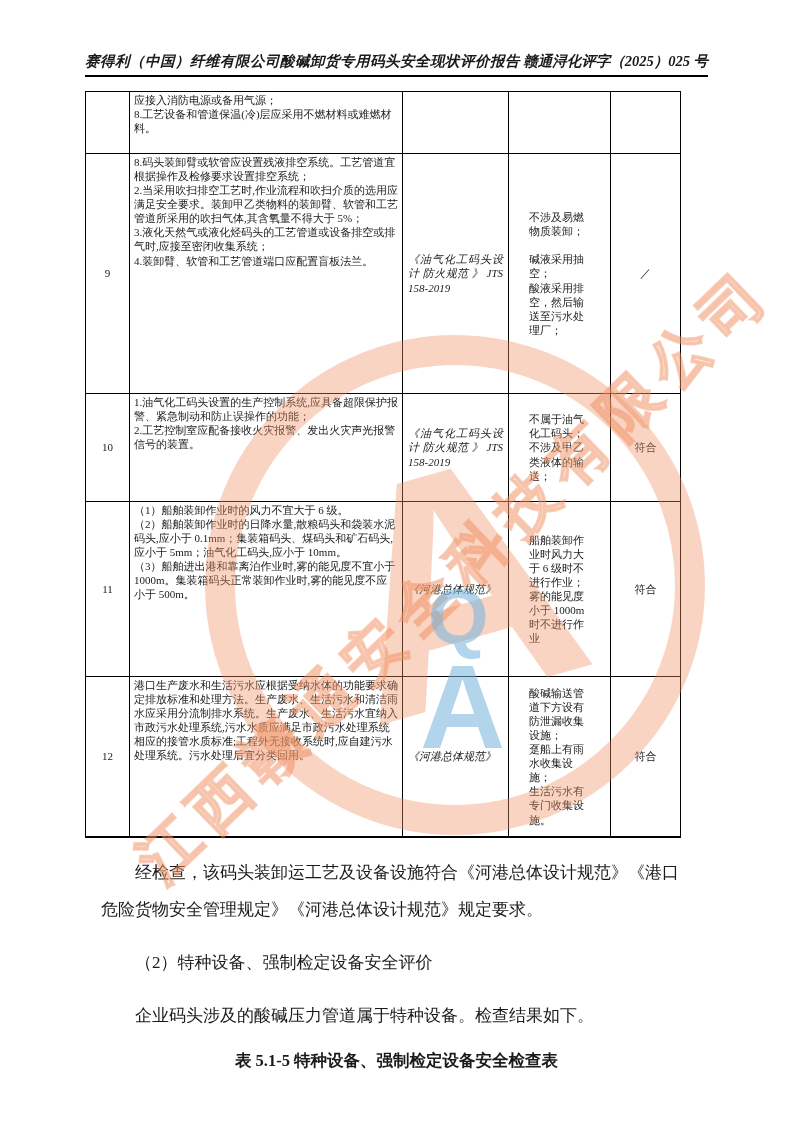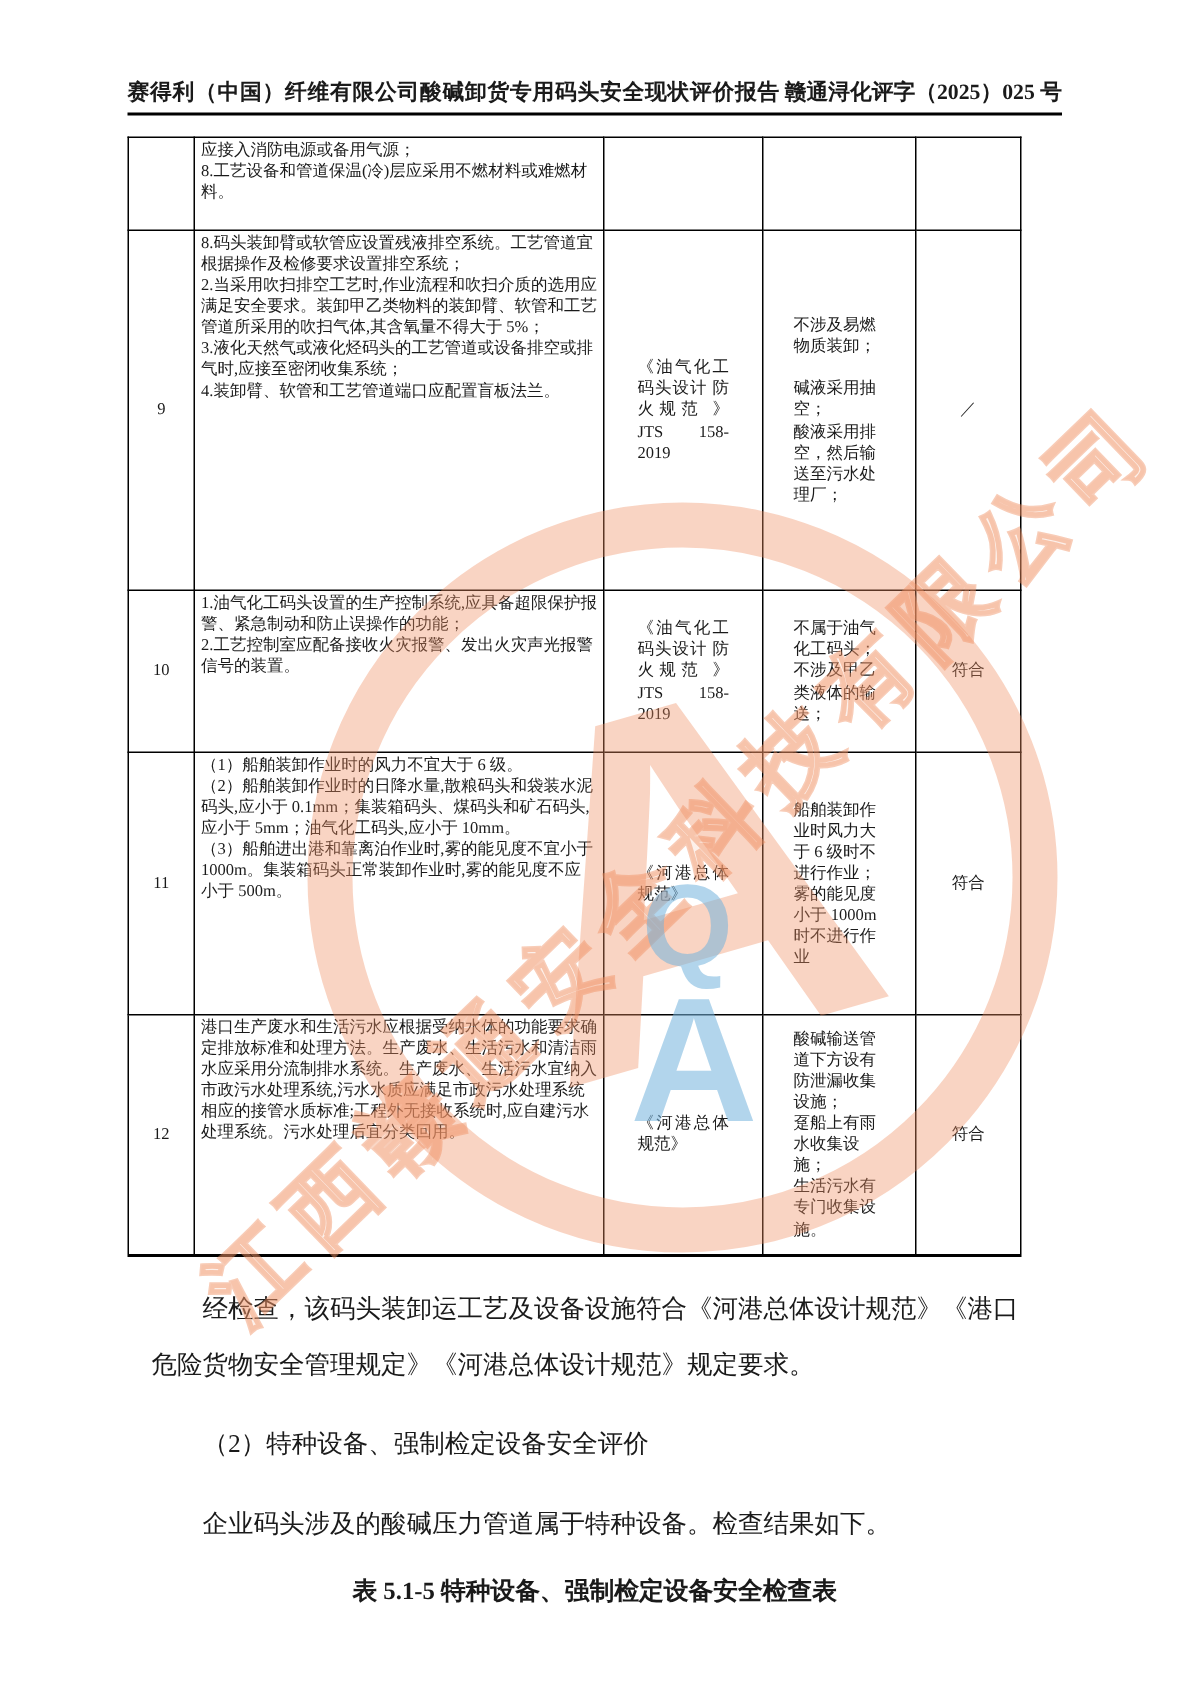--- a/index.html
+++ b/index.html
@@ -22,32 +22,32 @@
   .wm-text{position:absolute;left:455px;top:575px;white-space:nowrap;
            transform:translate(-50%,-50%) rotate(-44deg);
            font-size:60px;letter-spacing:11px;font-weight:bold;
            color:rgba(244,164,124,0.16);-webkit-text-stroke:2px rgba(240,142,96,0.45);}
 
   
   .content{position:relative;z-index:1;padding:0 85px;}
 
   .doc-header{display:flex;justify-content:space-between;align-items:flex-end;
               padding-top:52px;padding-bottom:4px;border-bottom:2px solid #000;
-              font-size:14.5px;font-weight:bold;}
+              font-size:14.5px;font-weight:bold;font-style:italic;}
   .doc-header .hl{letter-spacing:0.5px;}
 
   table{border-collapse:collapse;table-layout:fixed;}
   td,th{border:1.5px solid #000;box-sizing:border-box;}
 
   .main-table{margin-top:14px;width:595px;
               font-size:11px;line-height:1.28;}
   .main-table td{padding:1px 4px;vertical-align:middle;}
   .main-table td.c-no{text-align:center;}
   .main-table td.c-content{vertical-align:top;text-align:left;white-space:pre-line;}
-  .main-table td.c-basis{text-align:justify;padding:1px 22px;white-space:pre-line;}
+  .main-table td.c-basis{text-align:justify;padding:1px 5px;white-space:pre-line;font-style:italic;}
   .main-table td.c-status{text-align:left;padding:1px 20px;white-space:pre-line;}
   .main-table td.c-conf{text-align:center;}
   .main-table{border-bottom:2.5px solid #000;}
 
   .paragraphs{margin-top:9px;font-size:17px;line-height:37px;}
   .paragraphs p{margin:16px;text-indent:2em;}
 
   .btable-title{margin-top:6px;text-align:center;font-weight:bold;font-size:16.5px;
                 font-family:"Liberation Serif","DejaVu Serif",serif;}
 </style>

